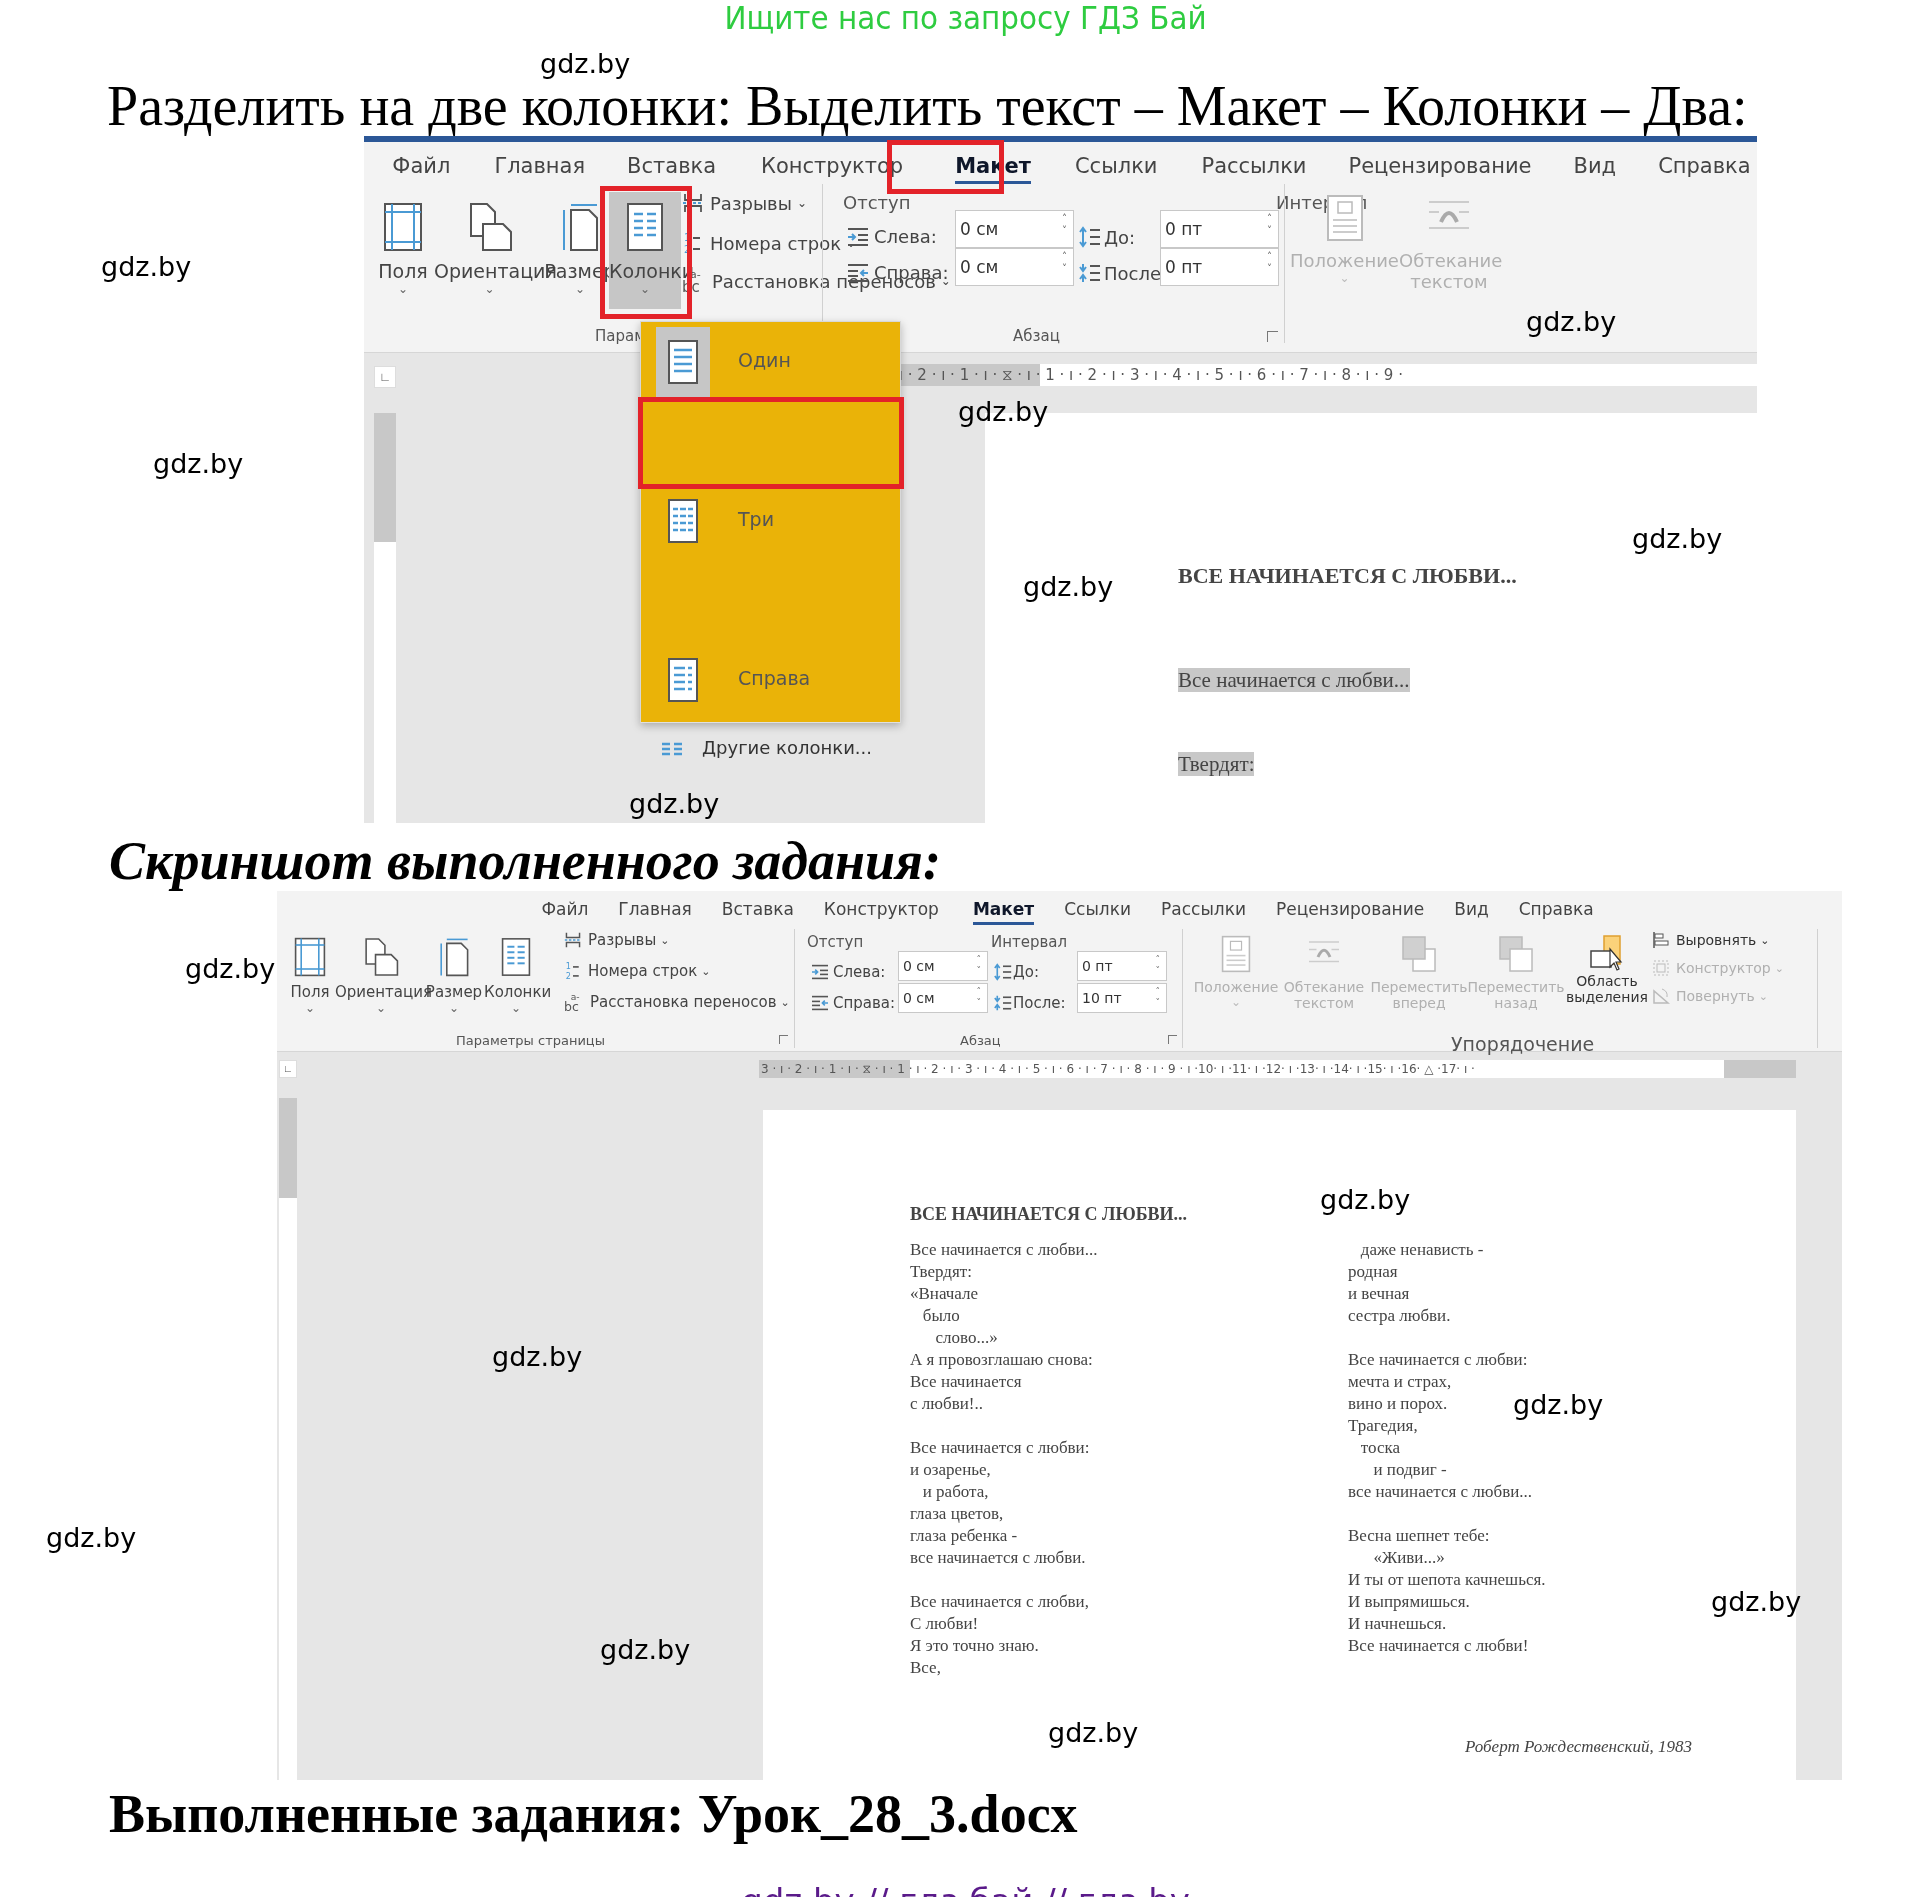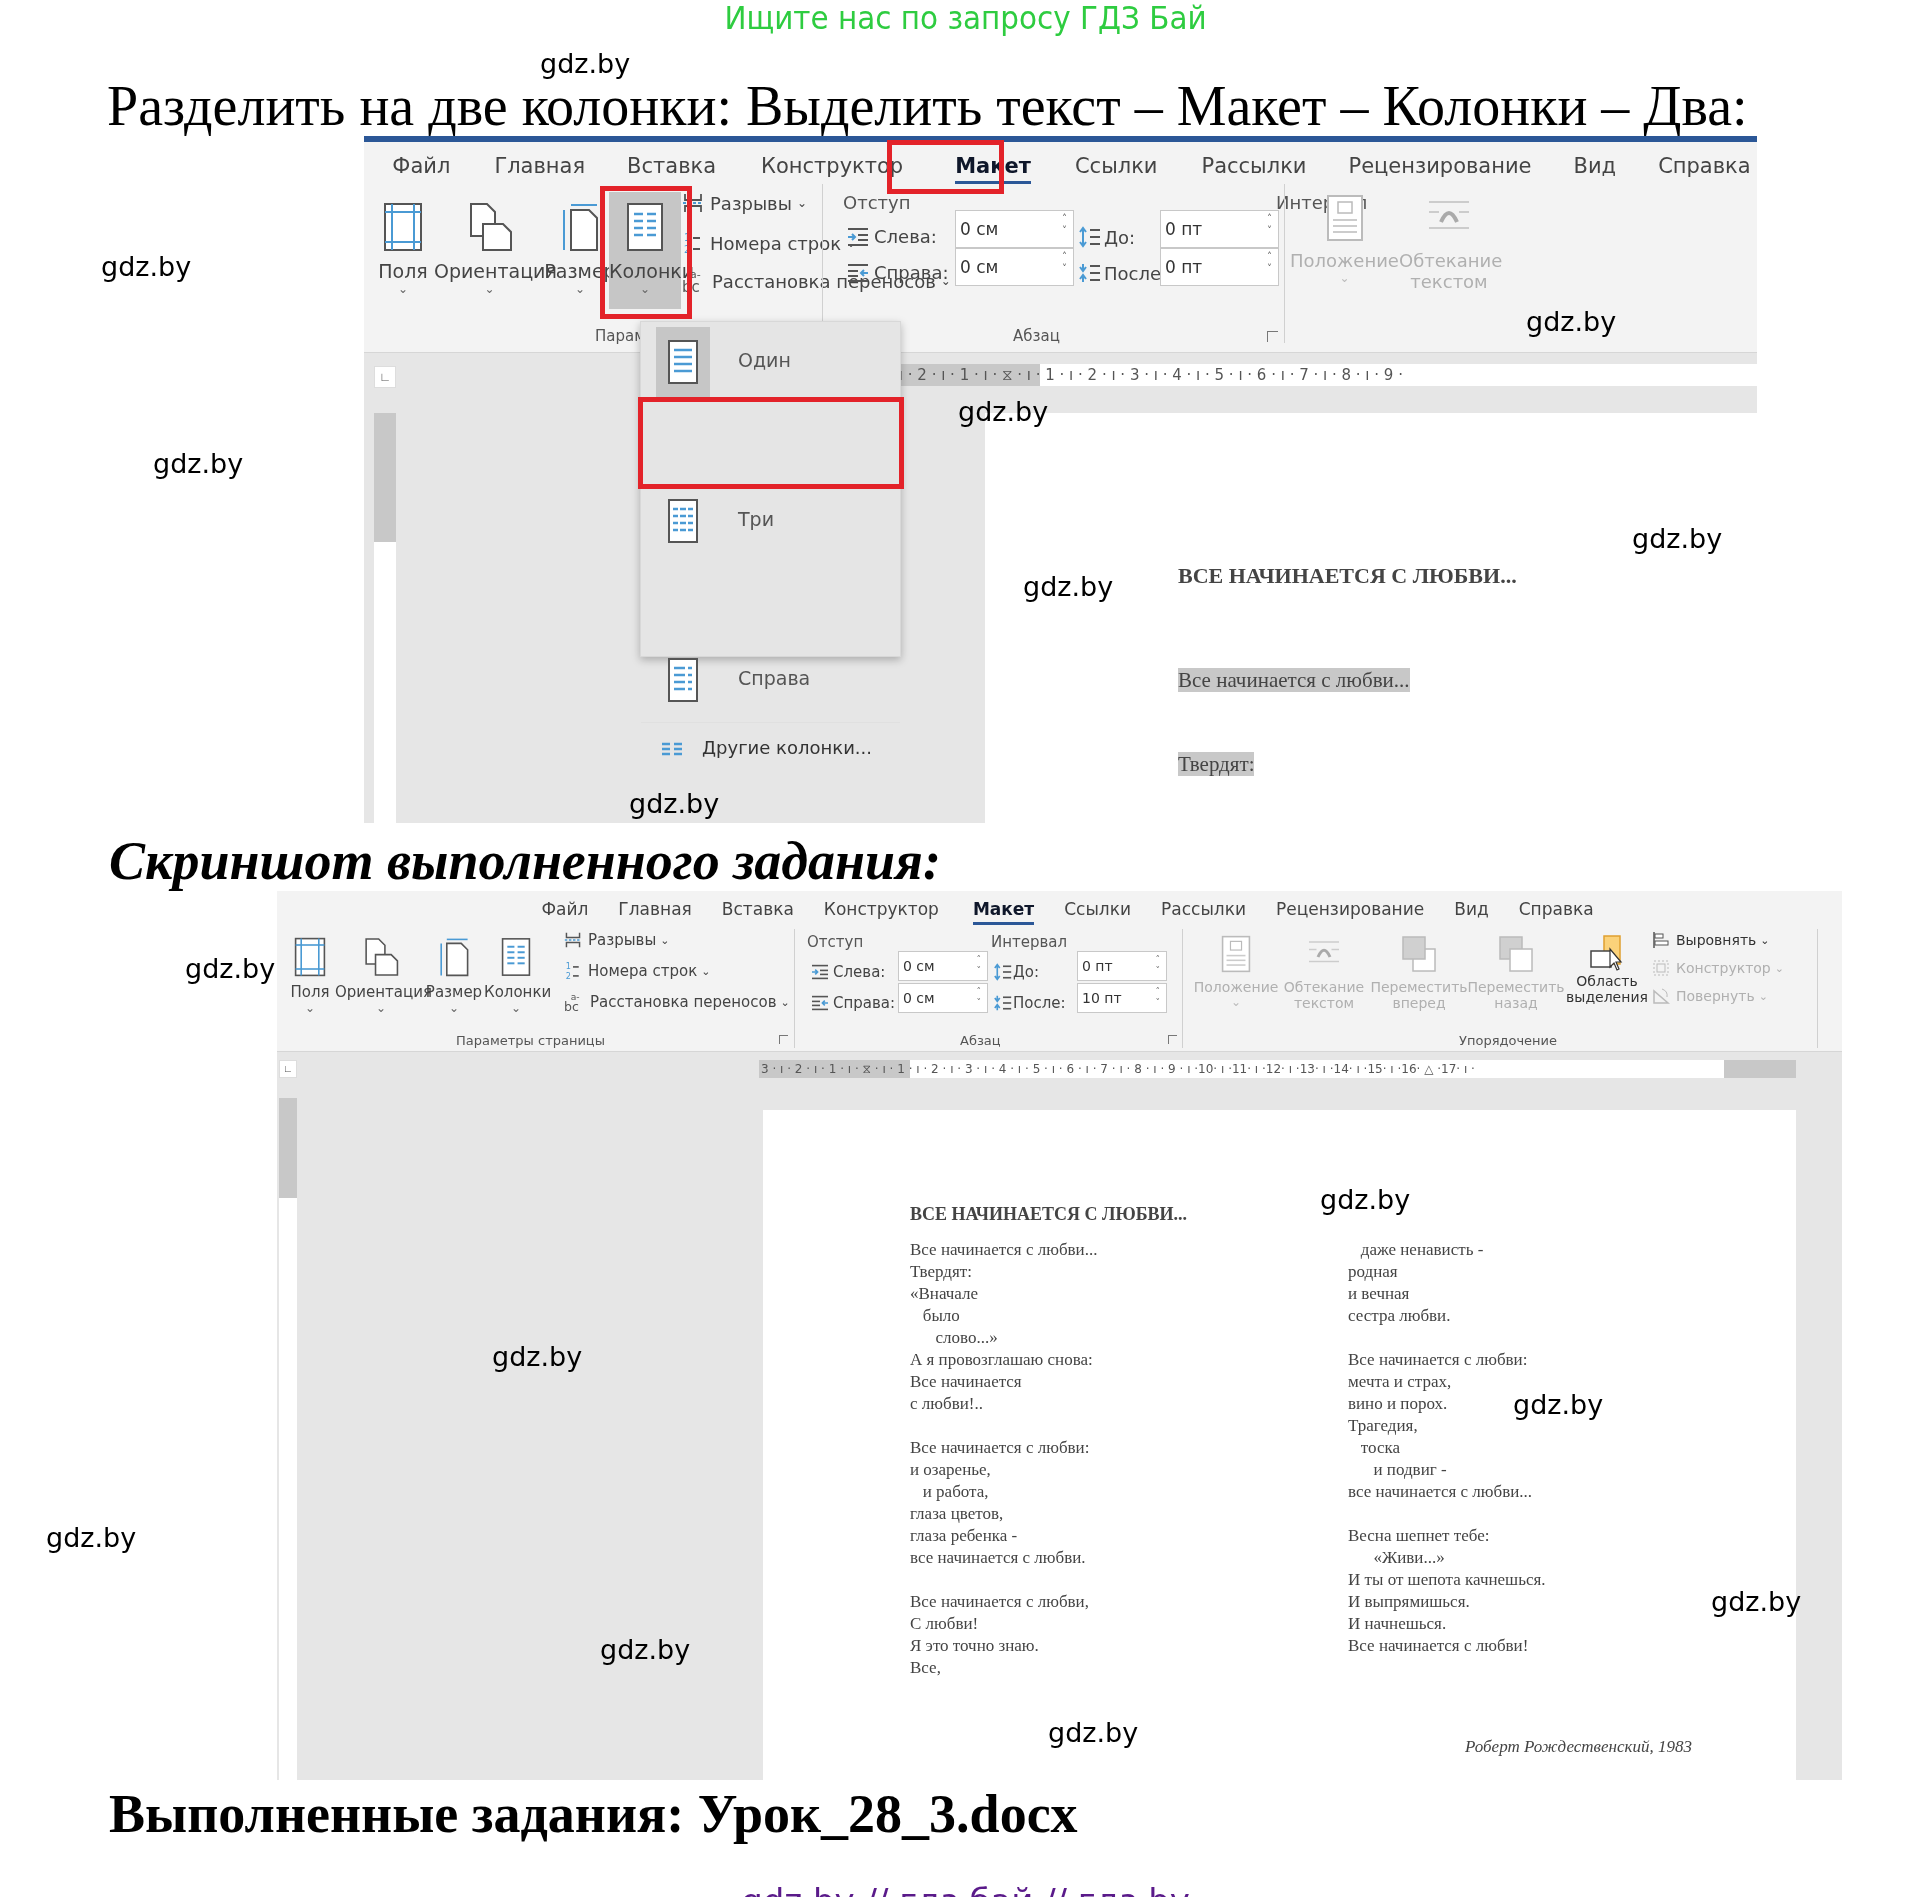--- a/index.html
+++ b/index.html
@@ -46,21 +46,21 @@
   .vruler { position: absolute; background: #fff; }
   .vruler .gray { position: absolute; left: 0; right: 0; background: #c8c8c8; }
   .tabstop { position: absolute; width: 22px; height: 22px; background: #fff; border: 1px solid #ddd; font-size: 12px; color: #555; text-align: center; line-height: 20px; }
 
   .page { position: absolute; background: #fff; }
   .doc-text { position: absolute; font-family: "Liberation Serif", serif; color: #444; white-space: pre; }
   .doc-title { font-weight: bold; }
   .sel { background: #c8c8c8; }
 
   
-  .dropdown { position: absolute; left: 640px; top: 321px; width: 261px; height: 336px; background: #e5e5e5; border: 1px solid #d8d8d8; box-shadow: 0 3px 8px rgba(0,0,0,0.25); z-index: 20; }
+  .dropdown { position: absolute; left: 640px; top: 321px; width: 261px; height: 402px; background: #eab308; border: 1px solid #d8d8d8; box-shadow: 0 3px 8px rgba(0,0,0,0.25); z-index: 20; }
   .dd-item { position: absolute; left: 0; right: 0; height: 80px; font-family: "DejaVu Sans", sans-serif; font-size: 19px; color: #555; }
   .dd-item .icbox { position: absolute; left: 15px; top: 5px; width: 54px; height: 70px; display: flex; align-items: center; justify-content: center; }
   .dd-item .lbl { position: absolute; left: 97px; top: 27px; }
   .dd-item.hover { background: #c6c6c6; }
   .redbox { position: absolute; border: 5px solid #e32229; z-index: 30; }
 </style>
 </head>
 <body>
 
 <div class="abs top-search">Ищите нас по запросу ГДЗ Бай</div>
@@ -582,21 +582,21 @@
         <span style="font-size:11px;margin-left:4px;">⌄</span>
     </div>
     <div class="smallbtn disabled" style="left:1375px;top:96px;font-size:14px;">
       <svg width="18" height="18" viewBox="0 0 18 18">
           <path d="M2 16 L16 16 L2 4 Z" fill="none" stroke="#bbb" stroke-width="1.5"></path>
           <path d="M10 2 Q16 4 15 10" fill="none" stroke="#bbb"></path>
         </svg>
       <span>Повернуть</span>
         <span style="font-size:11px;margin-left:4px;">⌄</span>
     </div>
-    <div class="group-label" style="left:1174px;top:142px;font-size:13px;margin-left:8px;">Упорядочение</div>
+    <div class="group-label" style="left:1174px;top:142px;font-size:19px;">Упорядочение</div>
     <div class="vsep" style="left:1540px;top:38px;height:119px;"></div>
   </div>
 
   <div class="tabstop" style="left:2px;top:169px;width:18px;height:18px;line-height:16px;font-size:10px;">∟</div>
   <div class="hruler" style="left:482px;top:169px;width:1037px;height:18px;font-size:12px;line-height:18px;">
     <div class="gray" style="left:0;width:151px;"></div>
     <div class="gray" style="right:0;width:72px;"></div>
     <span style="position:relative;padding-left:2px;">3 · ı · 2 · ı · 1 · ı · ⧖ · ı · 1 · ı · 2 · ı · 3 · ı · 4 · ı · 5 · ı · 6 · ı · 7 · ı · 8 · ı · 9 · ı ·10· ı ·11· ı ·12· ı ·13· ı ·14· ı ·15· ı ·16· △ ·17· ı ·</span>
   </div>
   <div class="vruler" style="left:2px;top:207px;width:18px;height:682px;">

